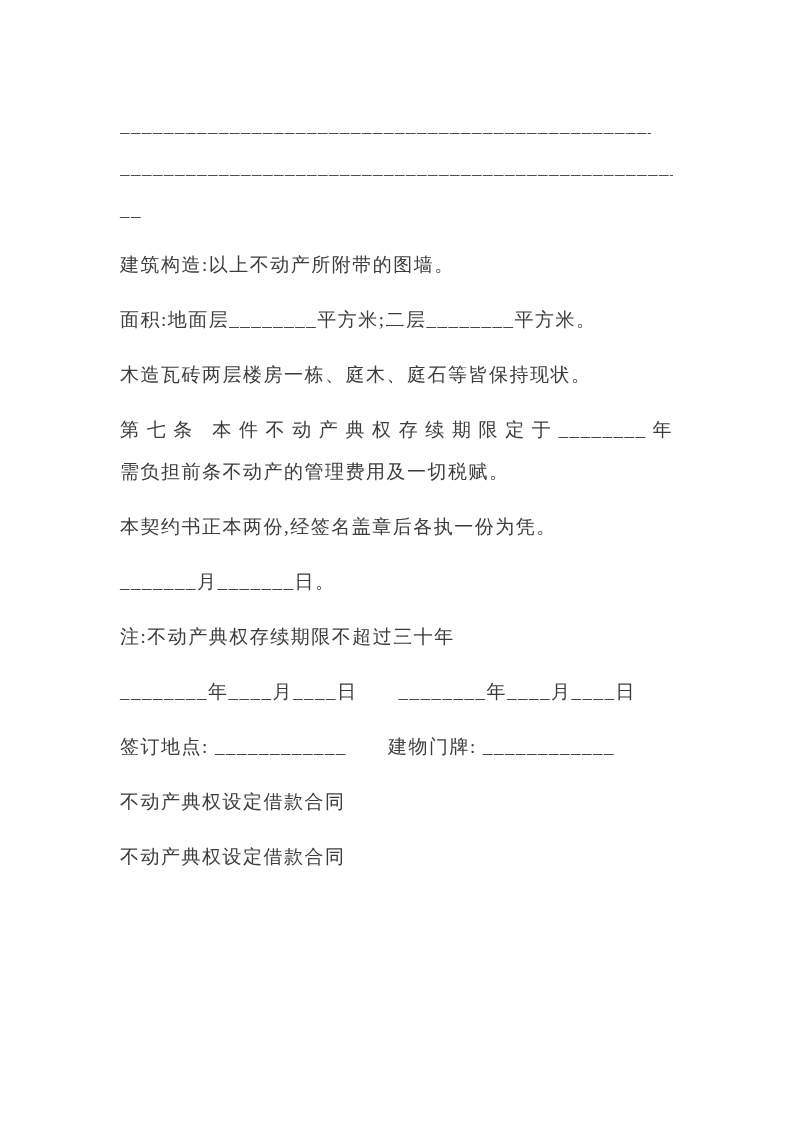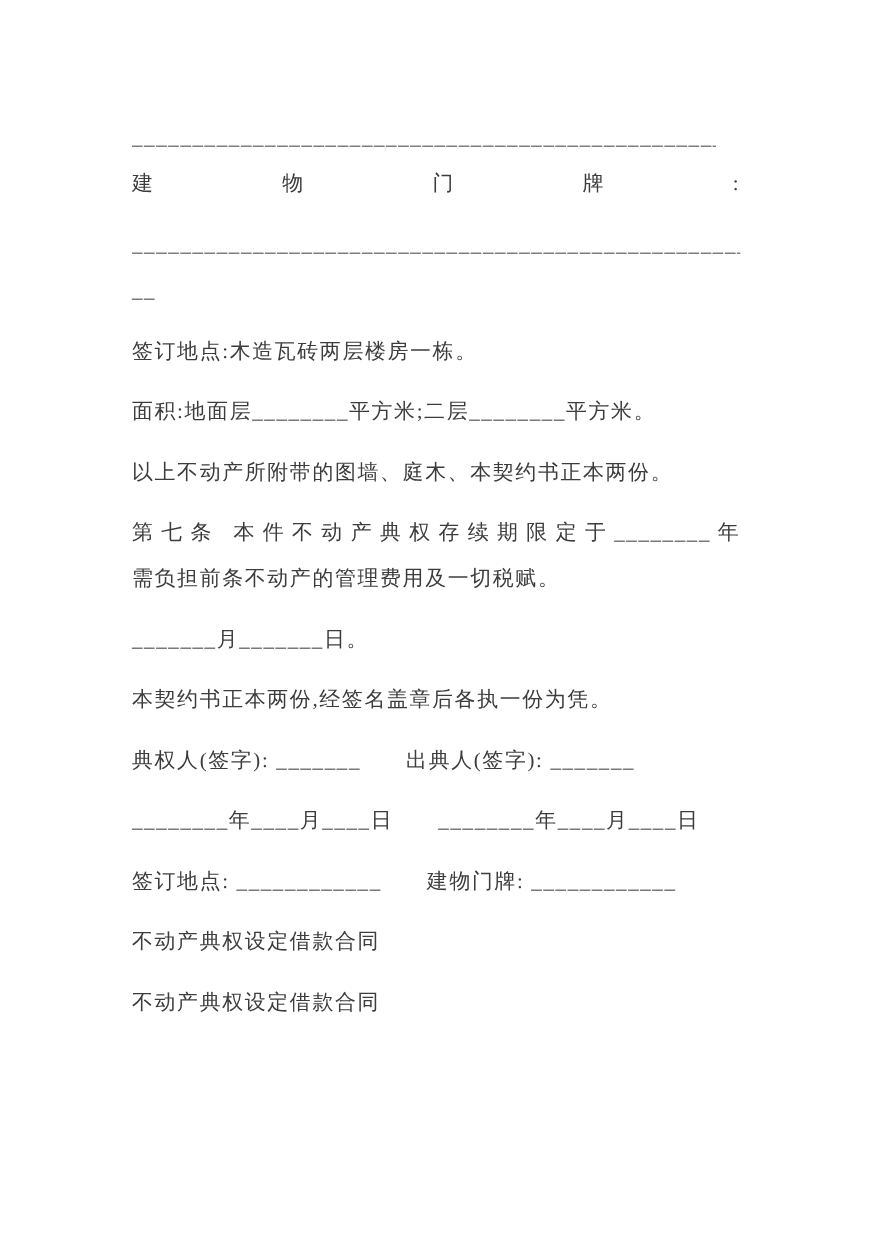--- a/index.html
+++ b/index.html
@@ -42,28 +42,27 @@
     color: #474747;
   }
   .rule-a { width: 531px; }
   .rule-b { width: 553px; }
 </style>
 </head>
 <body>
 
 <main class="page">
   <div class="line rule rule-a">__________________________________________________</div>
-  <div class="line stretch gap">建物门牌:</div>
   <div class="line rule rule-b">____________________________________________________</div>
   <div class="line gap">__</div>
-  <div class="line gap">签订地点:木造瓦砖两层楼房一栋。</div>
+  <div class="line gap">建筑构造:以上不动产所附带的图墙。</div>
   <div class="line gap">面积:地面层________平方米;二层________平方米。</div>
-  <div class="line gap">以上不动产所附带的图墙、庭木、本契约书正本两份。</div>
+  <div class="line gap">木造瓦砖两层楼房一栋、庭木、庭石等皆保持现状。</div>
   <div class="line stretch">第七条 本件不动产典权存续期限定于________年</div>
   <div class="line gap">需负担前条不动产的管理费用及一切税赋。</div>
+  <div class="line gap">本契约书正本两份,经签名盖章后各执一份为凭。</div>
   <div class="line gap">_______月_______日。</div>
-  <div class="line gap">本契约书正本两份,经签名盖章后各执一份为凭。</div>
-  <div class="line gap">典权人(签字): _______　　出典人(签字): _______</div>
+  <div class="line gap">注:不动产典权存续期限不超过三十年</div>
   <div class="line gap">________年____月____日　　________年____月____日</div>
   <div class="line gap">签订地点: ____________　　建物门牌: ____________</div>
   <div class="line gap">不动产典权设定借款合同</div>
   <div class="line">不动产典权设定借款合同</div>
 </main>
 
 </body></html>

